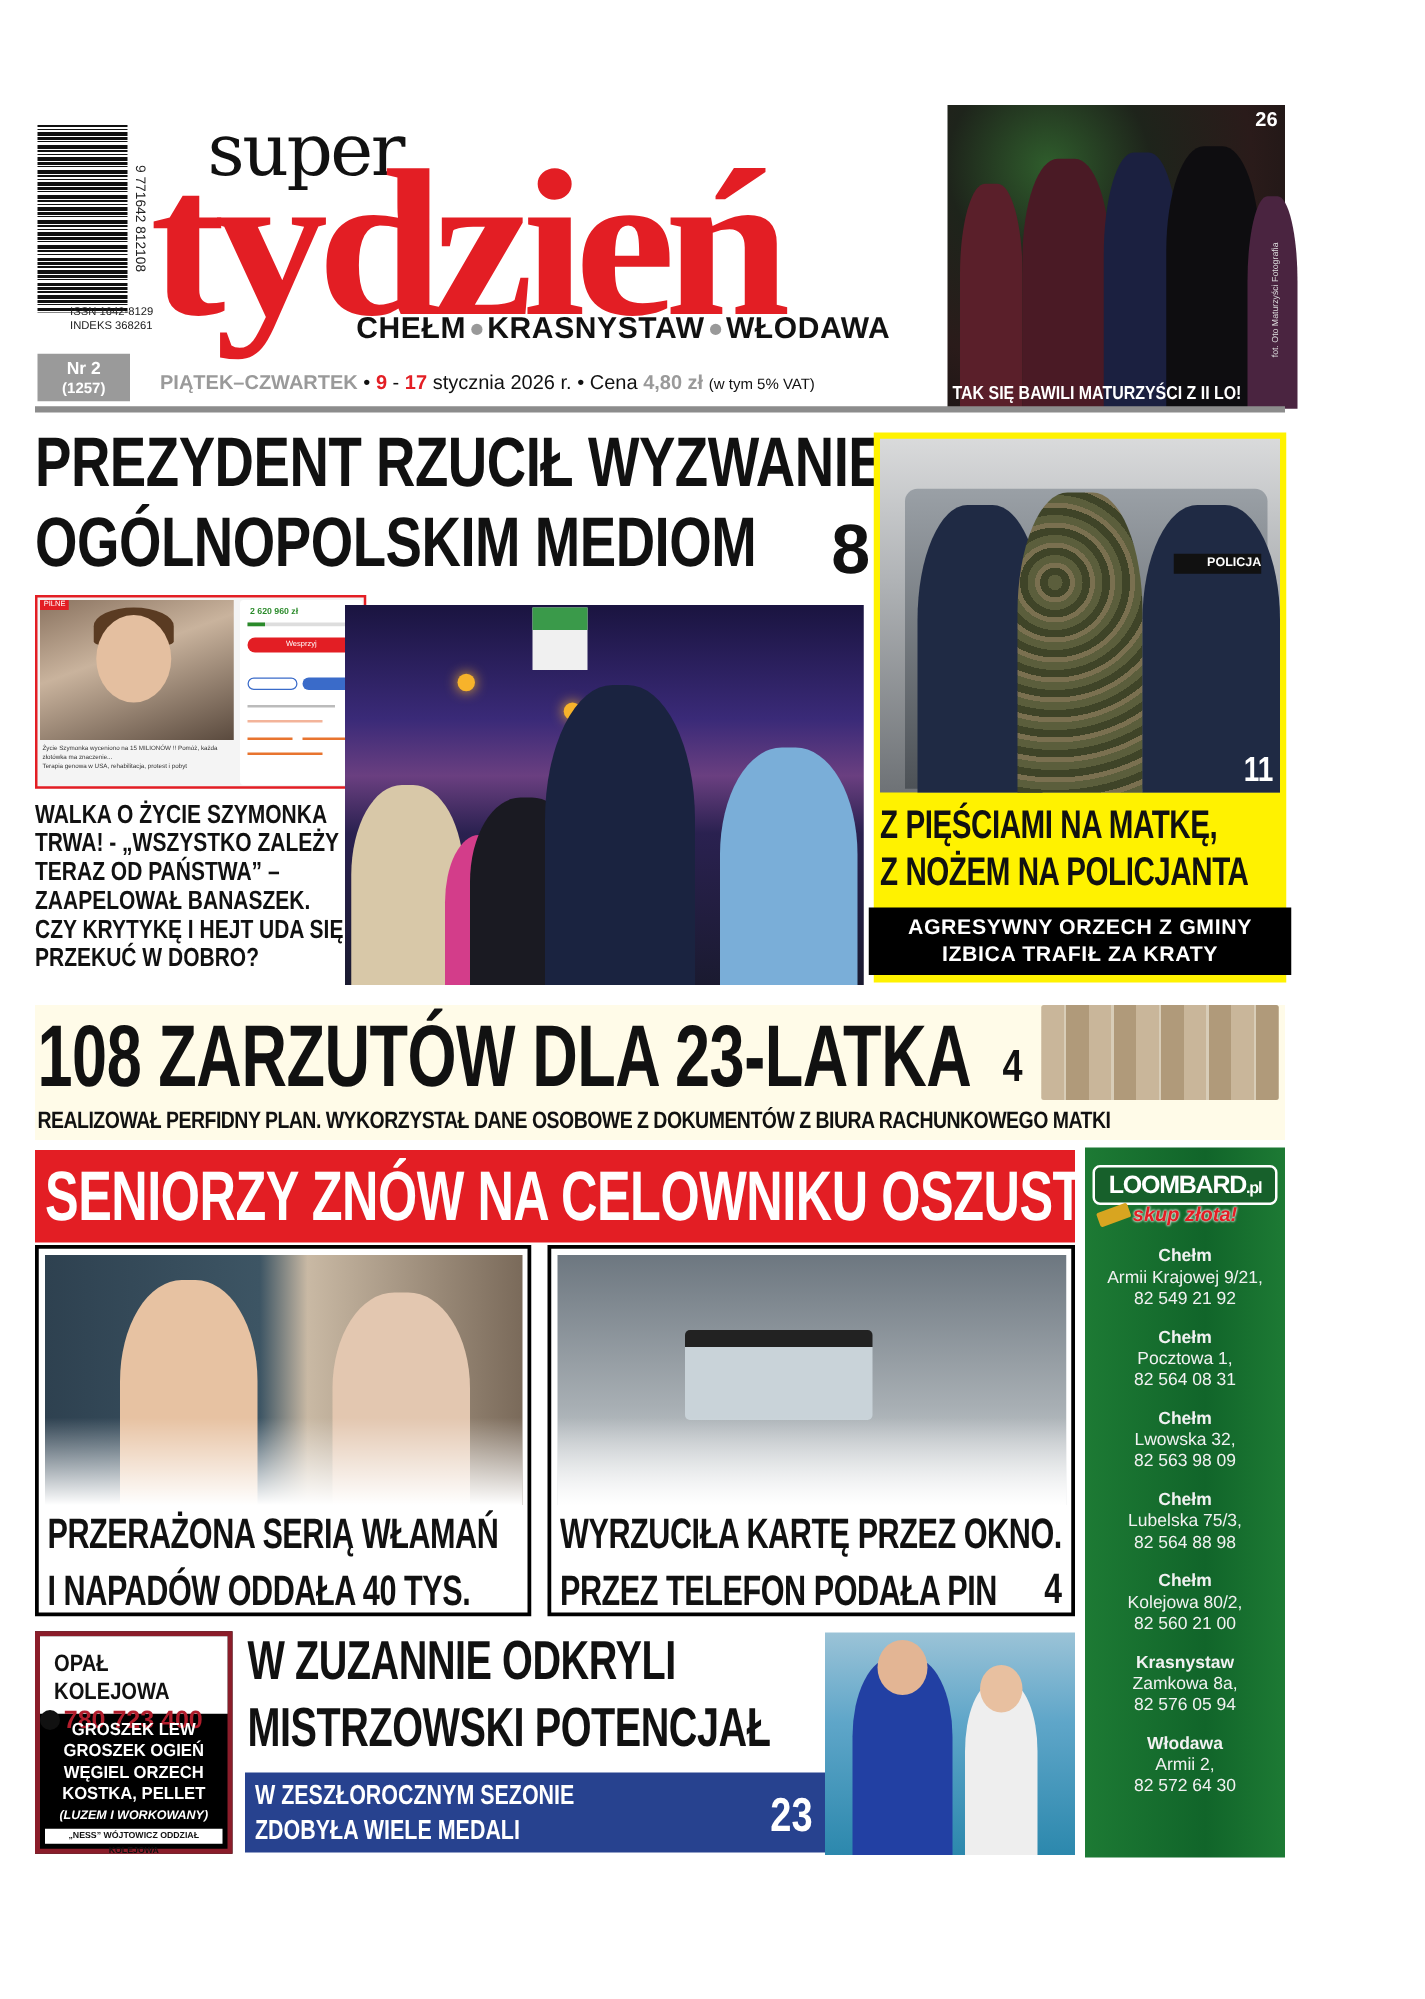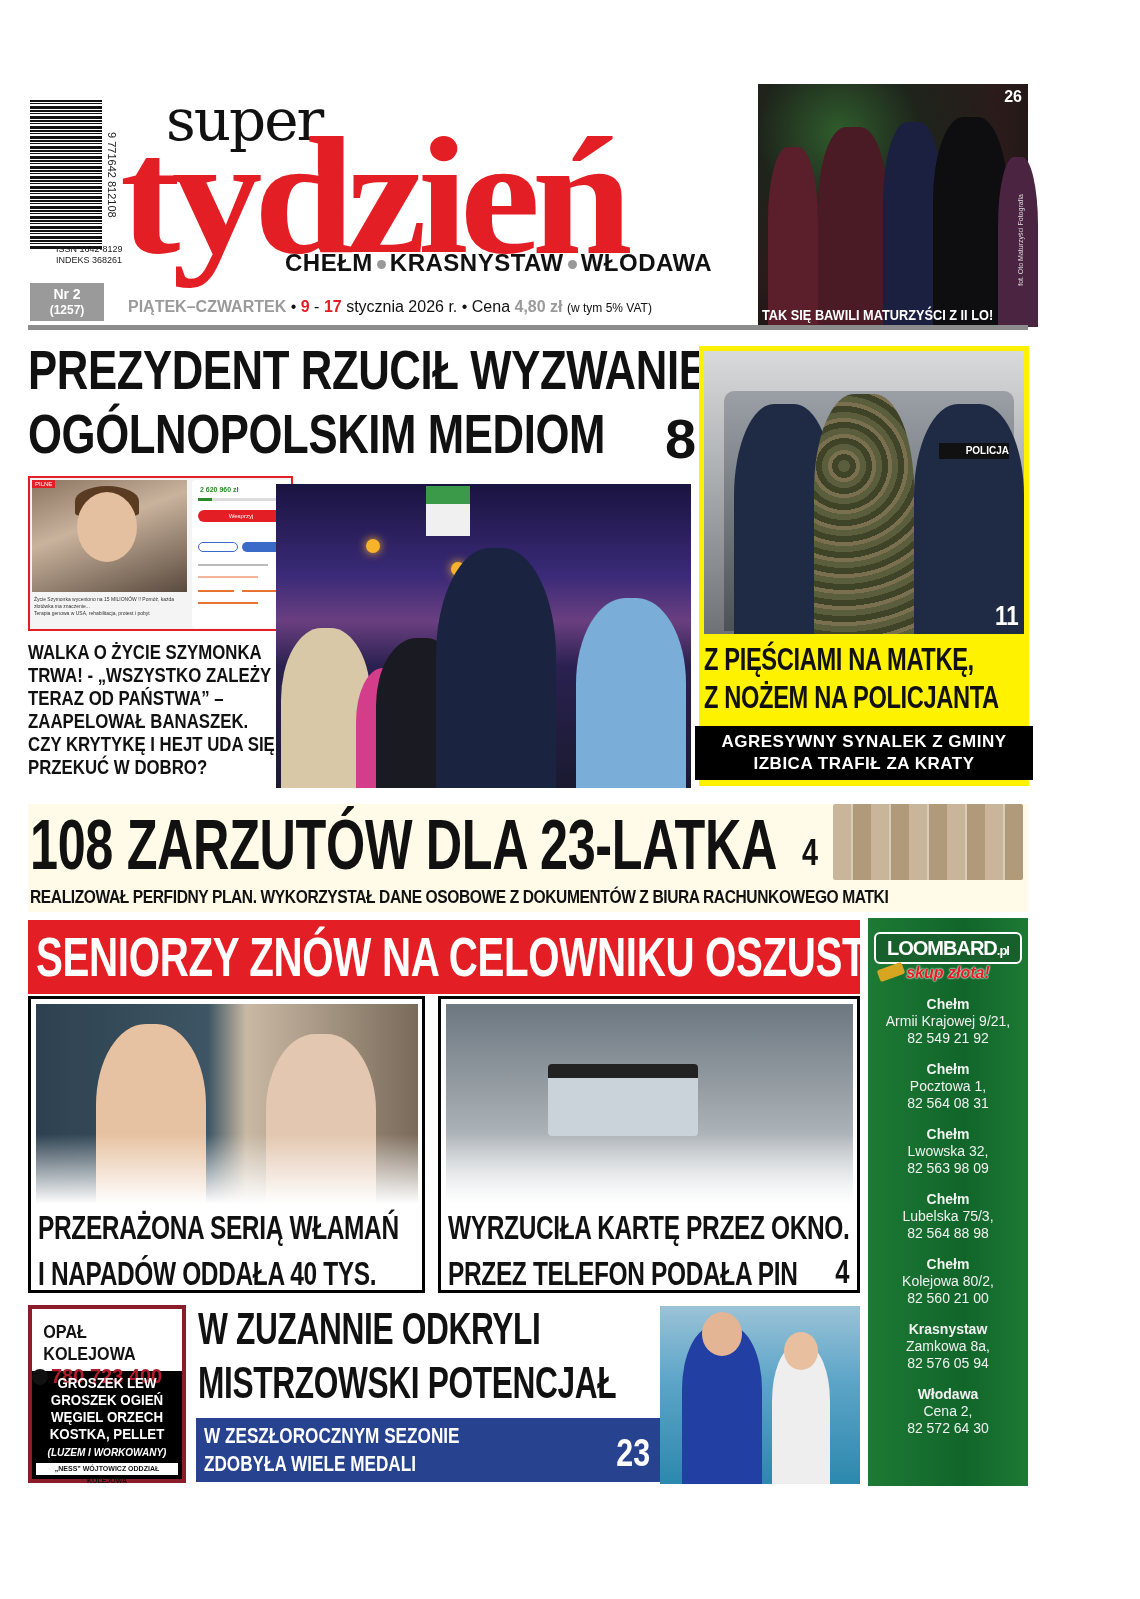--- a/index.html
+++ b/index.html
@@ -209,21 +209,21 @@
   <div class="man"></div>
   <div class="cop" style="left:210px;width:110px"></div>
   <div class="vest" style="left:235px;top:92px">POLICJA</div>
   <div class="num">11</div>
 </div>
 <div class="abs cond pol-h">
   <div>Z PIĘŚCIAMI NA MATKĘ,</div>
   <div>Z NOŻEM NA POLICJANTA</div>
 </div>
 <div class="abs pol-sub">
-  <div>AGRESYWNY SYNALEK Z GMINY</div>
+  <div>AGRESYWNY ORZECH Z GMINY</div>
   <div>IZBICA TRAFIŁ ZA KRATY</div>
 </div>
 
 <div class="abs zband"></div>
 <div class="abs cond zh">108 ZARZUTÓW DLA 23-LATKA</div>
 <div class="abs znum">4</div>
 <div class="abs money"></div>
 <div class="abs cond zsub">REALIZOWAŁ PERFIDNY PLAN. WYKORZYSTAŁ DANE OSOBOWE Z DOKUMENTÓW Z BIURA RACHUNKOWEGO MATKI</div>
 
 <div class="abs sen-head"></div>
@@ -280,21 +280,21 @@
       <div>Kolejowa 80/2,</div>
       <div>82 560 21 00</div>
     </div>
   <div class="branch">
       <b>Krasnystaw</b>
       <div>Zamkowa 8a,</div>
       <div>82 576 05 94</div>
     </div>
   <div class="branch">
       <b>Włodawa</b>
-      <div>Cena 2,</div>
+      <div>Armii 2,</div>
       <div>82 572 64 30</div>
     </div>
 </div>
 
 <div class="abs opal">
   <div class="top">
     <span class="name">OPAŁ KOLEJOWA</span>
     <div class="phone"><i></i><span>780 723 400</span></div>
   </div>
   <div class="list">

